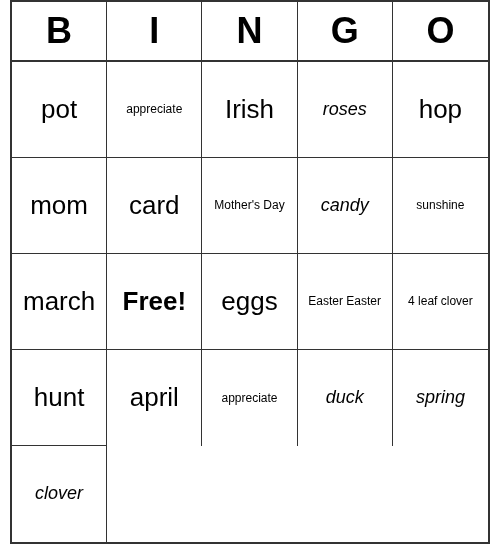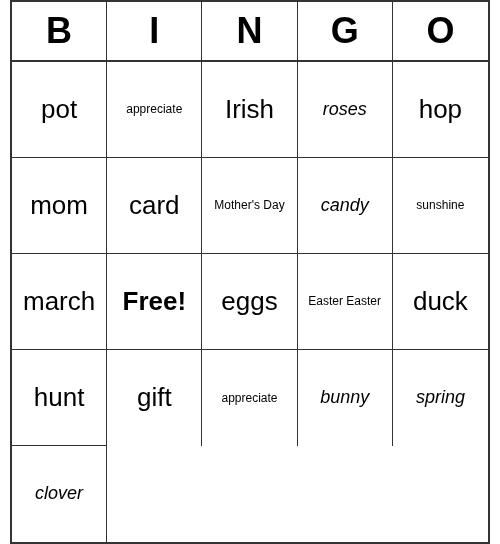--- a/index.html
+++ b/index.html
@@ -104,21 +104,21 @@
       <div class="bingo-cell large">hop</div>
       <div class="bingo-cell large">mom</div>
       <div class="bingo-cell large">card</div>
       <div class="bingo-cell small">Mother's Day</div>
       <div class="bingo-cell medium">candy</div>
       <div class="bingo-cell small">sunshine</div>
       <div class="bingo-cell large">march</div>
       <div class="bingo-cell free">Free!</div>
       <div class="bingo-cell large">eggs</div>
       <div class="bingo-cell small">Easter Easter</div>
-      <div class="bingo-cell large">duck</div>
+      <div class="bingo-cell small">4 leaf clover</div>
       <div class="bingo-cell large">hunt</div>
-      <div class="bingo-cell large">gift</div>
+      <div class="bingo-cell large">april</div>
       <div class="bingo-cell small">appreciate</div>
-      <div class="bingo-cell medium">bunny</div>
+      <div class="bingo-cell medium">duck</div>
       <div class="bingo-cell medium">spring</div>
       <div class="bingo-cell medium">clover</div>
     </div>
 </div>
 
 </body></html>

